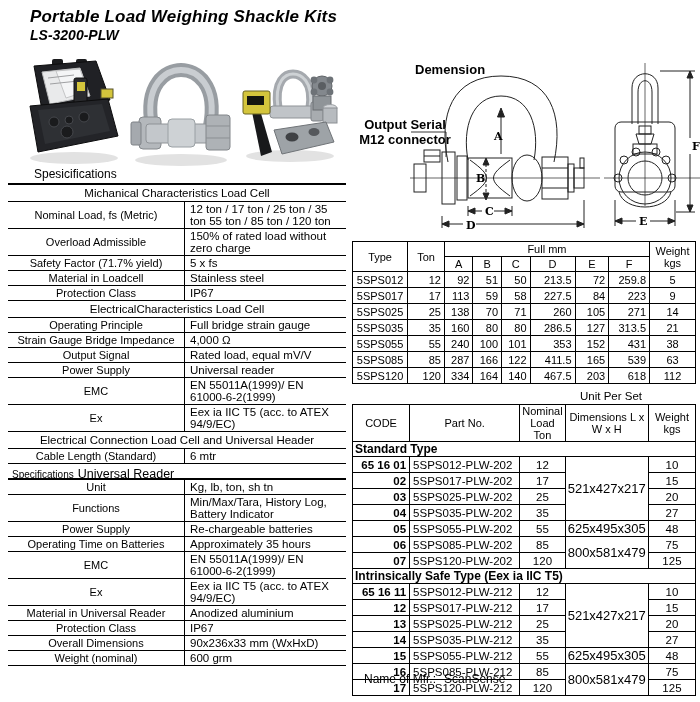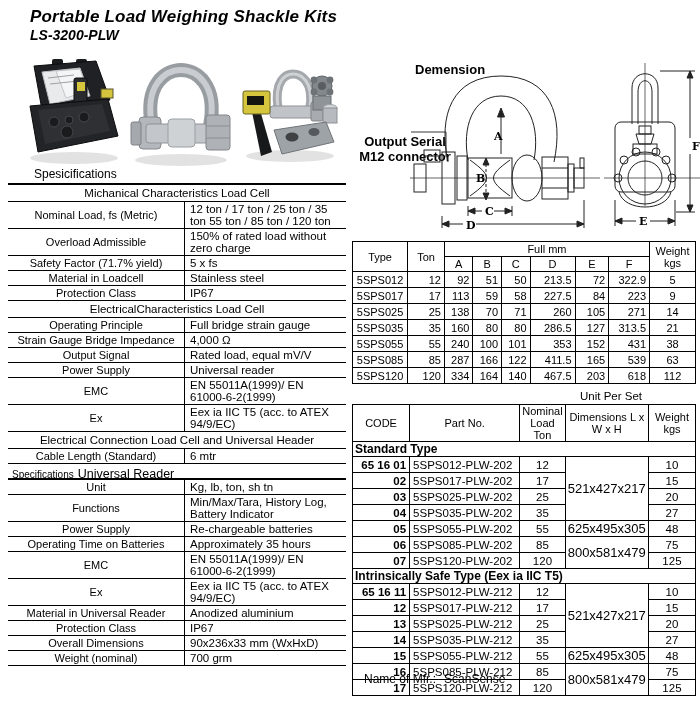--- a/index.html
+++ b/index.html
@@ -23,21 +23,21 @@
   .spec-table .lbl{flex:0 0 176px;display:flex;align-items:center;justify-content:center;
                    text-align:center;padding:1px 2px;box-sizing:border-box;}
   .spec-table .val{flex:1;border-left:1px solid #000;display:flex;align-items:center;
                    padding:1px 5px;font-size:11.5px;}
   .spec2-caption{position:absolute;left:12px;top:464px;}
   .spec2-caption .small{font-size:10px;}
   .spec2-caption .big{font-size:12.5px;margin-left:4px;}
 
   
   .dim-title{position:absolute;left:383px;top:62px;font-size:13px;font-weight:bold;margin-left:32px;}
-  .connector-label{position:absolute;left:344px;top:134px;width:122px;text-align:center;
+  .connector-label{position:absolute;left:344px;top:117px;width:122px;text-align:center;
                    font-size:13px;font-weight:bold;line-height:15px;}
   .diagram{position:absolute;left:408px;top:60px;}
 
   
   table{border-collapse:collapse;}
   .size-table{position:absolute;left:352px;top:241px;width:344px;font-size:11px;}
   .size-table th,.size-table td{border:1px solid #000;padding:0 3px;font-weight:normal;}
   .size-table th{height:14px;text-align:center;}
   .size-table td{height:15px;}
   .size-table td.t{text-align:center;}
@@ -214,21 +214,21 @@
       <div class="srow">
         <div class="lbl">Protection Class</div>
         <div class="val">IP67</div>
       </div>
       <div class="srow">
         <div class="lbl">Overall Dimensions</div>
         <div class="val">90x236x33 mm (WxHxD)</div>
       </div>
       <div class="srow">
         <div class="lbl">Weight (nominal)</div>
-        <div class="val">700 grm</div>
+        <div class="val">600 grm</div>
       </div>
     </div>
 
   <div class="dim-title">Demension</div>
   <div class="connector-label">
     <div>Output Serial</div>
     <div>M12 connector</div>
   </div>
 
   <svg class="diagram" width="292" height="178" viewBox="0 0 292 178" font-family="DejaVu Serif, serif" font-size="11" font-weight="bold">
@@ -348,21 +348,21 @@
     </thead>
     <tbody>
         <tr>
           <td class="t">5SPS012</td>
           <td class="n">12</td>
           <td class="n">92</td>
           <td class="n">51</td>
           <td class="n">50</td>
           <td class="n">213.5</td>
           <td class="n">72</td>
-          <td class="n">322.9</td>
+          <td class="n">259.8</td>
           <td class="w">5</td>
         </tr>
         <tr>
           <td class="t">5SPS017</td>
           <td class="n">17</td>
           <td class="n">113</td>
           <td class="n">59</td>
           <td class="n">58</td>
           <td class="n">227.5</td>
           <td class="n">84</td>

